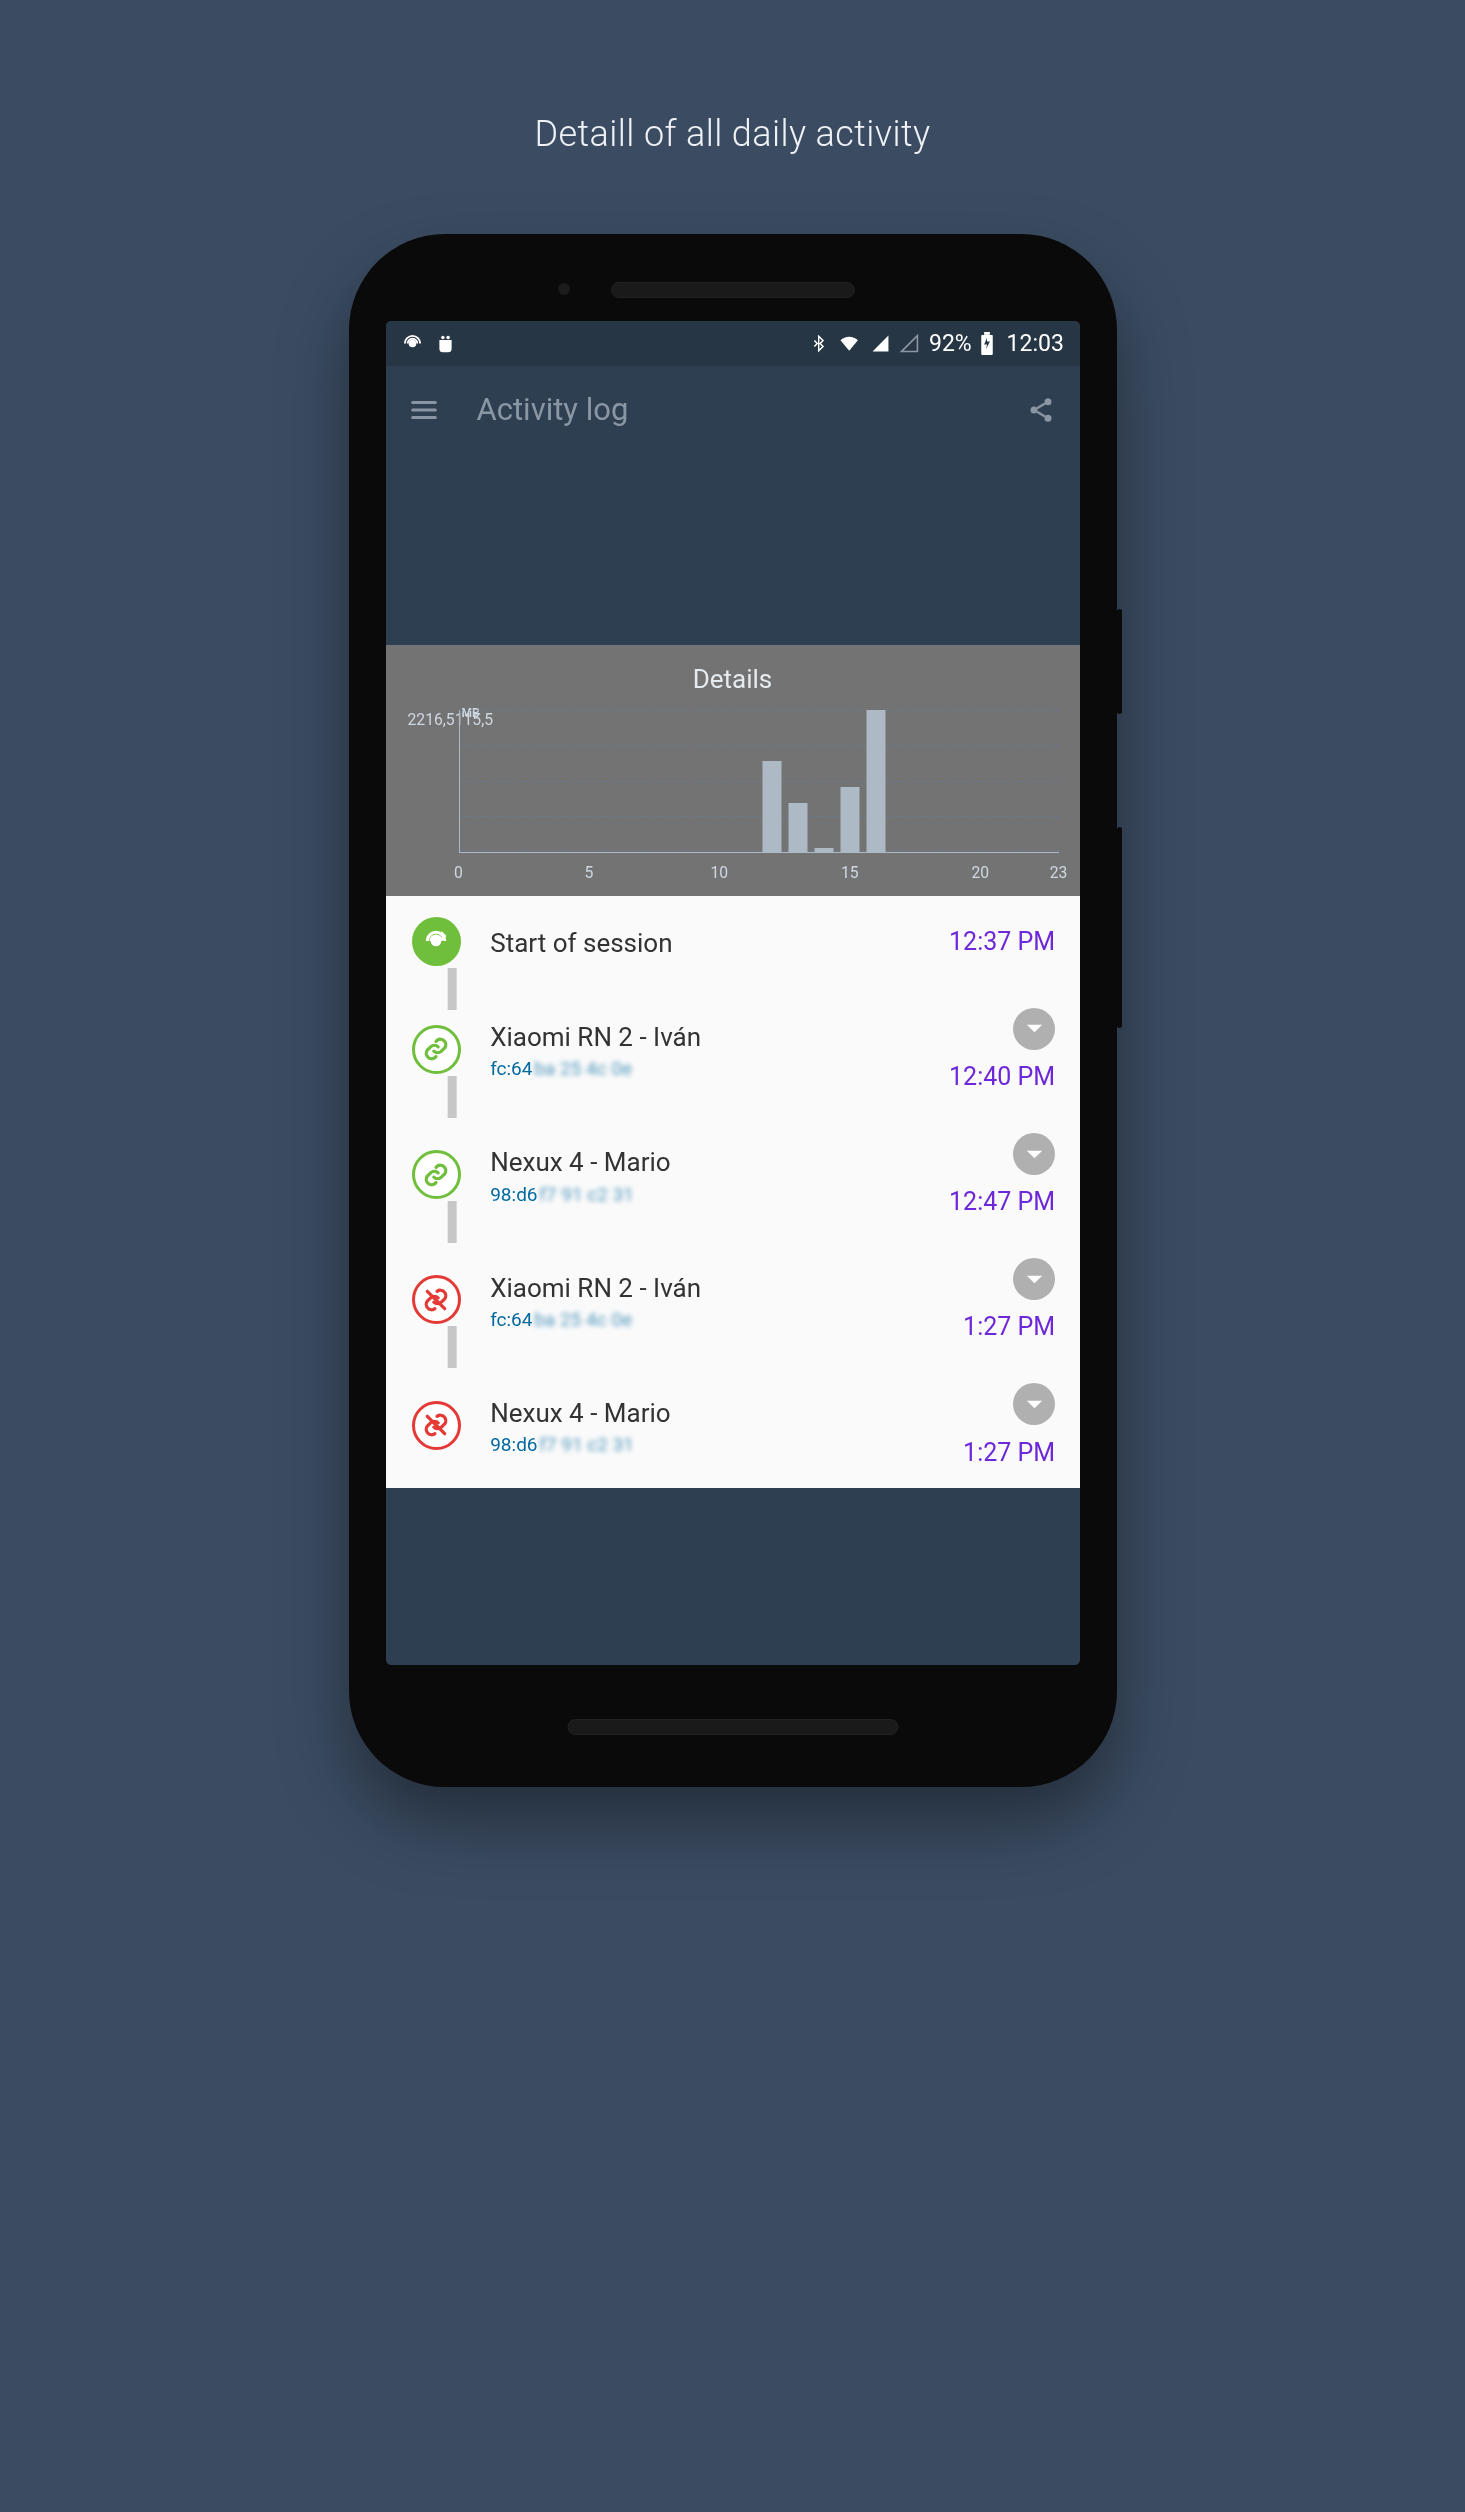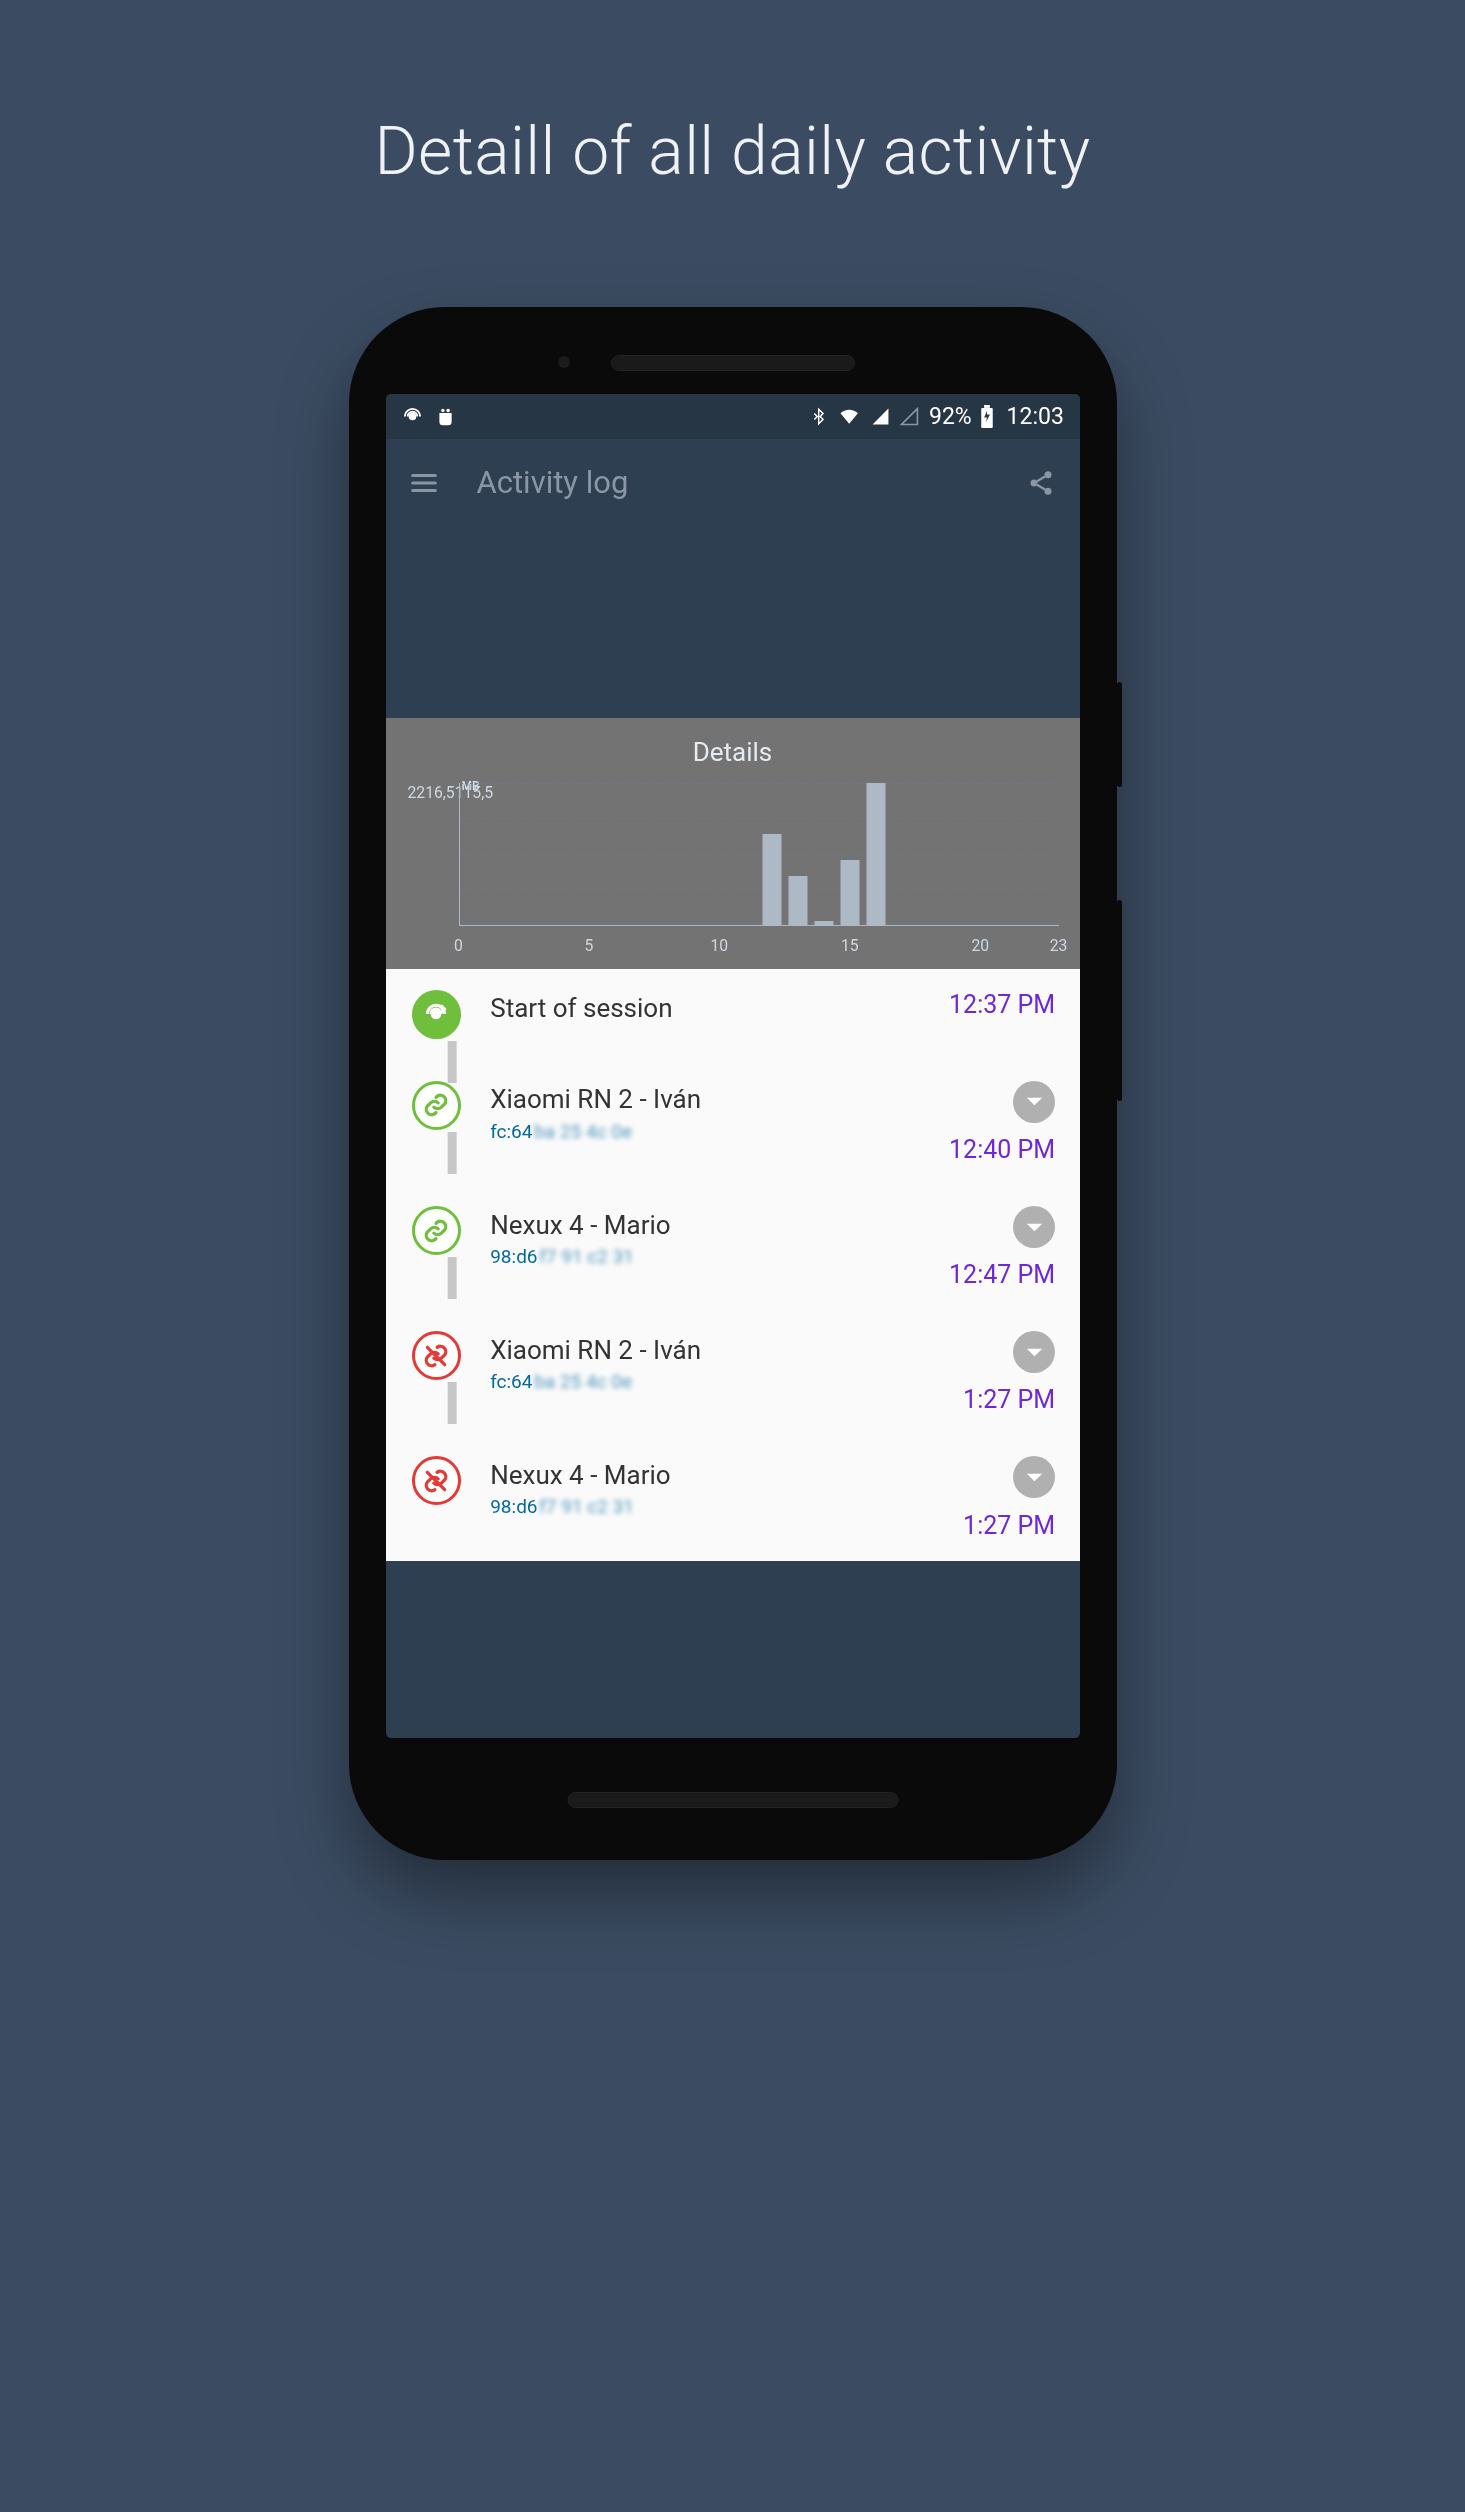--- a/index.html
+++ b/index.html
@@ -7,24 +7,24 @@
   body {
     background: #3b4c62;
     font-family: -apple-system, BlinkMacSystemFont, "Segoe UI", Roboto, Helvetica, Arial, sans-serif;
     display: flex;
     flex-direction: column;
     align-items: center;
     min-height: 100vh;
   }
   .promo-title {
     color: #eef2f6;
-    font-size: 66px;
+    font-size: 36px;
     font-weight: 300;
     margin-top: 113px;
-    margin-bottom: 117px;
+    margin-bottom: 79px;
     letter-spacing: 0.4px;
   }
   .phone-frame {
     width: 768px;
     height: 1553px;
     background: #0a0a0a;
     border-radius: 96px;
     position: relative;
     padding: 87px 37px 122px 37px;
     box-shadow: 0 35px 70px rgba(0,0,0,0.4);
@@ -166,21 +166,21 @@
   }
   .x-labels span { position:absolute; transform:translateX(-50%); bottom:1.7px; }
 
   
   .log-list {
     background:#fafafa;
     flex:1;
   }
   .log-row {
     display:flex;
-    align-items:flex-start;
+    align-items:center;
     padding: 21px 24.4px 21px 15.7px;
     position:relative;
   }
   .timeline-col {
     width: 70px;
     display:flex;
     justify-content:center;
     position:relative;
   }
   .timeline-line {

